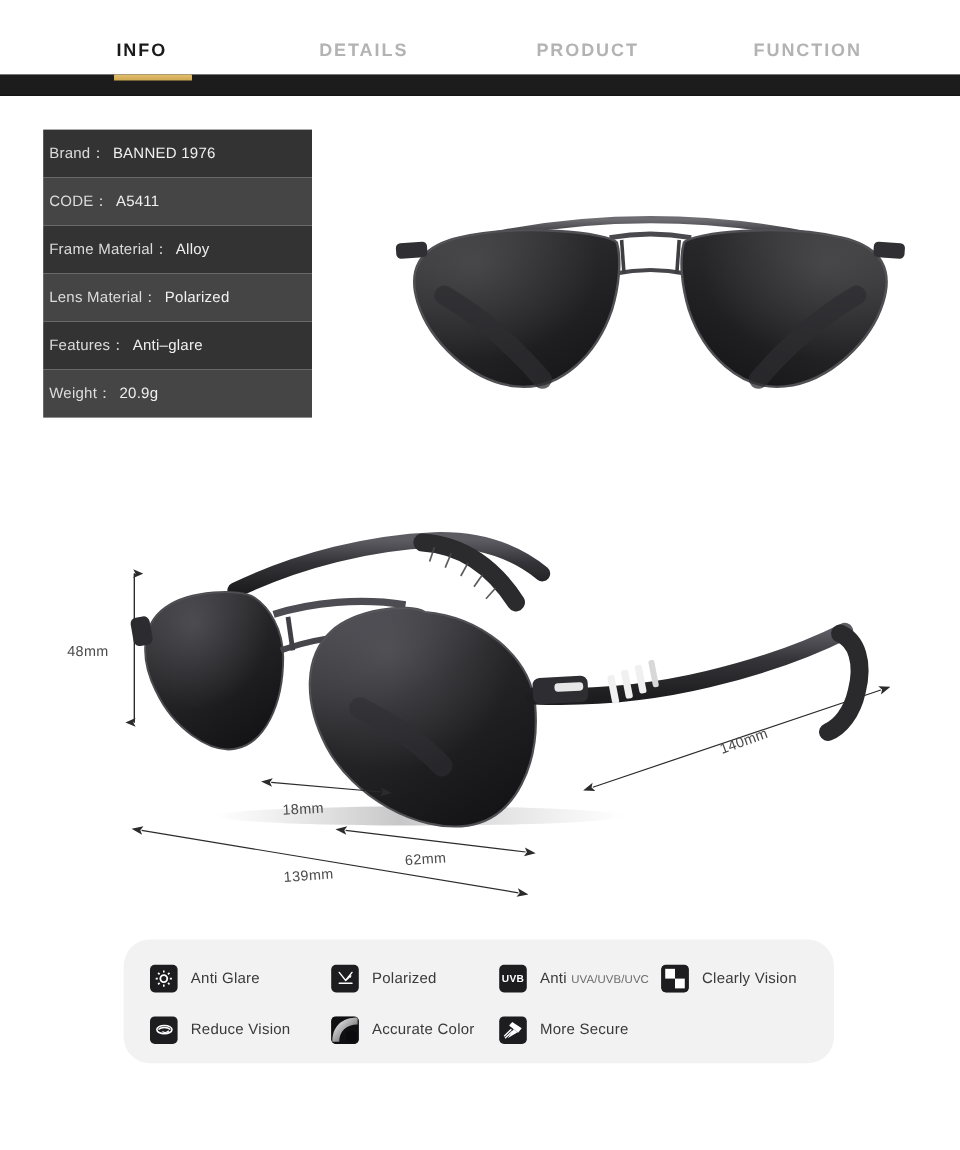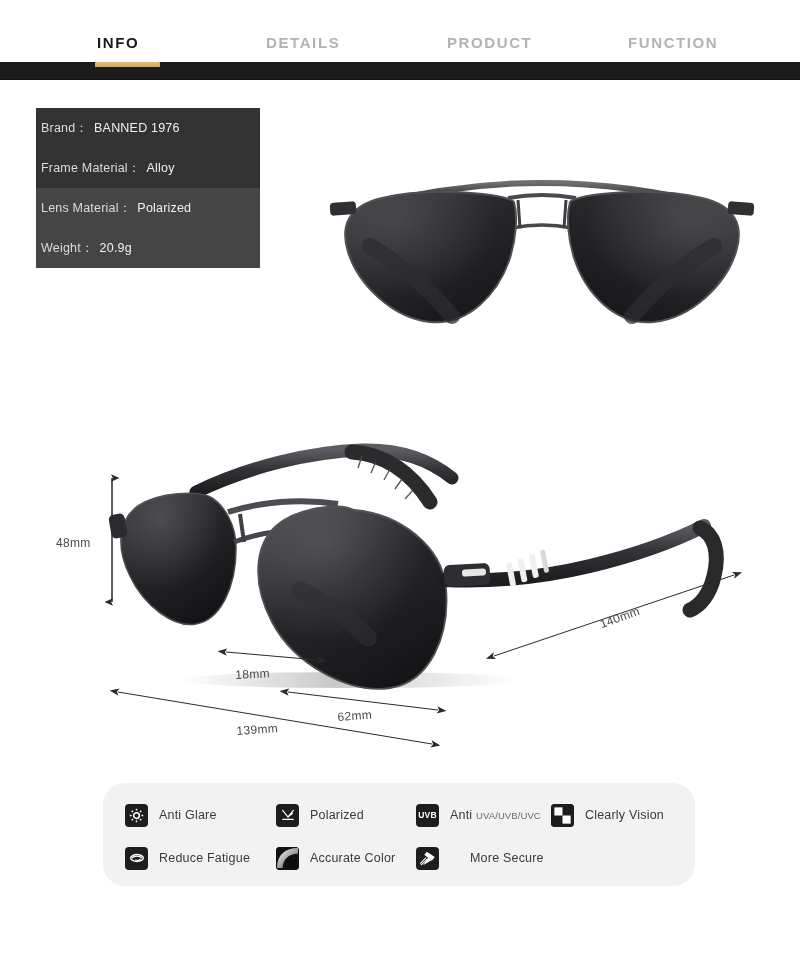--- a/index.html
+++ b/index.html
@@ -171,48 +171,56 @@
     font-family: "Liberation Sans", sans-serif;
   }
 
   
   .f-0 { left: 22px;  top: 19px; }
   .f-1 { left: 173px; top: 19px; }
   .f-2 { left: 313px; top: 19px; }
   .f-3 { left: 448px; top: 19px; }
   .f-4 { left: 22px;  top: 62px; }
   .f-5 { left: 173px; top: 62px; }
-  .f-6 { left: 313px; top: 62px; gap: 20px; }
+  .f-6 { left: 313px; top: 62px; }
 </style>
 </head>
 <body>
 
 <div class="tabbar">
   <div class="tabs">
     <div class="tab active tab-info">INFO</div>
     <div class="tab tab-details">DETAILS</div>
     <div class="tab tab-product">PRODUCT</div>
     <div class="tab tab-function">FUNCTION</div>
   </div>
   <div class="darkbar"></div>
   <div class="tab-indicator"></div>
 </div>
 
 <div class="spec-table">
   <div class="spec-row odd">
     <span class="spec-label">Brand：</span>
     <span class="spec-value">BANNED 1976</span>
   </div>
+  <div class="spec-row even">
+    <span class="spec-label">CODE：</span>
+    <span class="spec-value">A5411</span>
+  </div>
   <div class="spec-row odd">
     <span class="spec-label">Frame Material：</span>
     <span class="spec-value">Alloy</span>
   </div>
   <div class="spec-row even">
     <span class="spec-label">Lens Material：</span>
     <span class="spec-value">Polarized</span>
+  </div>
+  <div class="spec-row odd">
+    <span class="spec-label">Features：</span>
+    <span class="spec-value">Anti–glare</span>
   </div>
   <div class="spec-row even">
     <span class="spec-label">Weight：</span>
     <span class="spec-value">20.9g</span>
   </div>
 </div>
 
 <svg class="hero-front" viewBox="0 0 460 180">
   <defs>
     <linearGradient id="lensGradL" x1="0.15" y1="0" x2="0.85" y2="1">
@@ -461,21 +469,21 @@
     </div>
 
     <div class="feature-item f-4">
       <span class="feature-icon">
         <svg width="16" height="16" viewBox="0 0 24 24">
           <ellipse cx="12" cy="12" rx="9.5" ry="5.2" fill="none" stroke="#ffffff" stroke-width="2"></ellipse>
           <path d="M4.5 12 C 8 8.4, 16 8.4, 19.5 12" stroke="#ffffff" stroke-width="1.8" fill="none"></path>
           <path d="M9.5 14.4 C 12 16.4, 15.5 15.6, 17.5 13.4" stroke="#ffffff" stroke-width="1.8" fill="none"></path>
         </svg>
       </span>
-      <span class="feature-text">Reduce Fatigue</span>
+      <span class="feature-text">Reduce Vision</span>
     </div>
 
     <div class="feature-item f-5">
       <span class="feature-icon" style="background:#111113;">
         <svg width="23" height="23" viewBox="0 0 24 24">
           <defs>
             <linearGradient id="acGrad" x1="0" y1="0" x2="1" y2="1">
               <stop offset="0%" stop-color="#ffffff"></stop>
               <stop offset="55%" stop-color="#9a9a9a"></stop>
               <stop offset="100%" stop-color="#1a1a1a"></stop>

